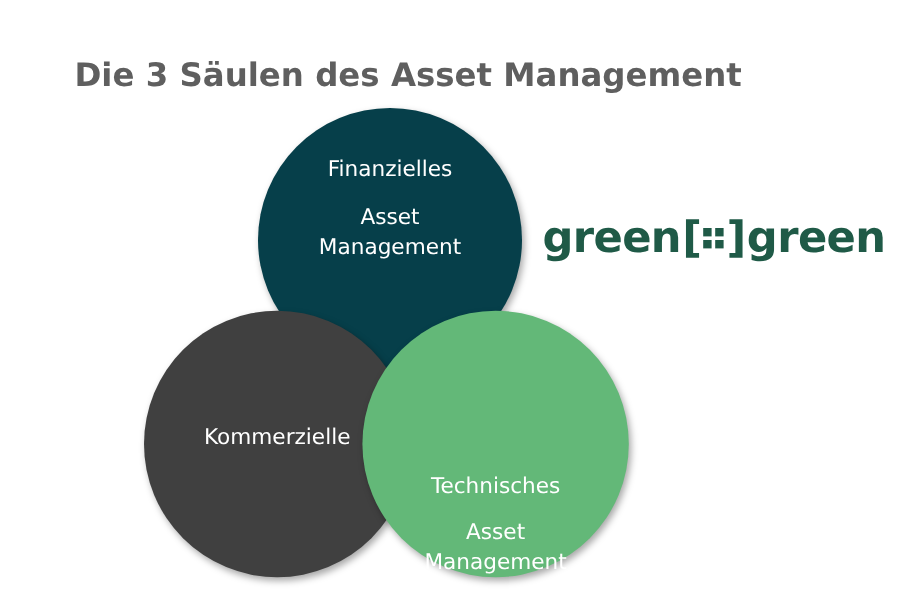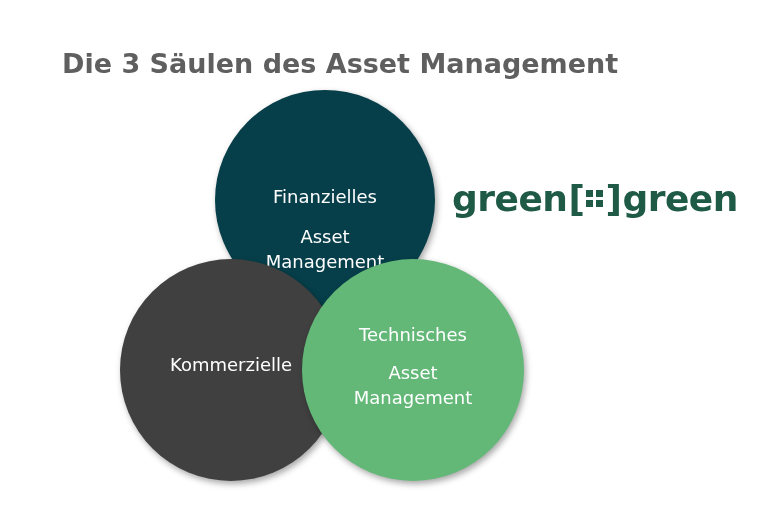--- a/index.html
+++ b/index.html
@@ -1,22 +1,22 @@
 <!DOCTYPE html>
 <html><head>
   <meta charset="utf-8">
   <style>
     html, body { margin: 0; padding: 0; }
     body { width: 768px; height: 511px; background: #ffffff; position: relative; overflow: hidden; font-family: "DejaVu Sans", sans-serif; }
     .title { position: absolute; left: 62px; top: 28px; font-size: 27px; color: #5f5f5f; font-weight: 700; white-space: nowrap; letter-spacing: 0px; margin-top: 20px; }
     .circle { position: absolute; border-radius: 50%; box-shadow: 2px 3px 6px rgba(0,0,0,0.35); display: flex; flex-direction: column; align-items: center; color: #ffffff; text-align: center; }
     .c-fin { left: 215px; top: 90px; width: 220px; height: 220px; background: #063f4a; z-index: 1; justify-content: flex-start; }
     .c-kom { left: 120px; top: 259px; width: 222px; height: 222px; background: #404040; z-index: 2; justify-content: center; }
-    .c-tech { left: 302px; top: 259px; width: 222px; height: 222px; background: #63b878; z-index: 3; justify-content: flex-start; }
-    .c-fin .l1 { margin-top: 96px; font-size: 18px; }
+    .c-tech { left: 302px; top: 259px; width: 222px; height: 222px; background: #63b878; z-index: 3; justify-content: flex-end; }
+    .c-fin .l1 { margin-top: 41px; font-size: 18px; }
     .c-fin .l2 { margin-top: 17px; font-size: 18px; line-height: 25px; }
     .c-kom .l1 { font-size: 18px; line-height: 25px; margin-top: -12px; }
     .c-tech .l1 { margin-top: 65px; font-size: 18px; }
     .c-tech .l2 { margin-top: 15px; font-size: 18px; line-height: 25px; }
     .logo { position: absolute; left: 452px; top: 178px; font-size: 36px; font-weight: bold; color: #1f5a47; white-space: nowrap; letter-spacing: -0.5px; display: flex; align-items: center; }
     .logo .bracket { display: inline-flex; align-items: center; margin: 0 1px; }
     .logo .dots { display: inline-grid; grid-template-columns: 7px 7px; grid-gap: 3px; margin: 0 2px; }
     .logo .dots span { width: 7px; height: 7px; background: #1f5a47; display: block; }
   </style>
 </head>

